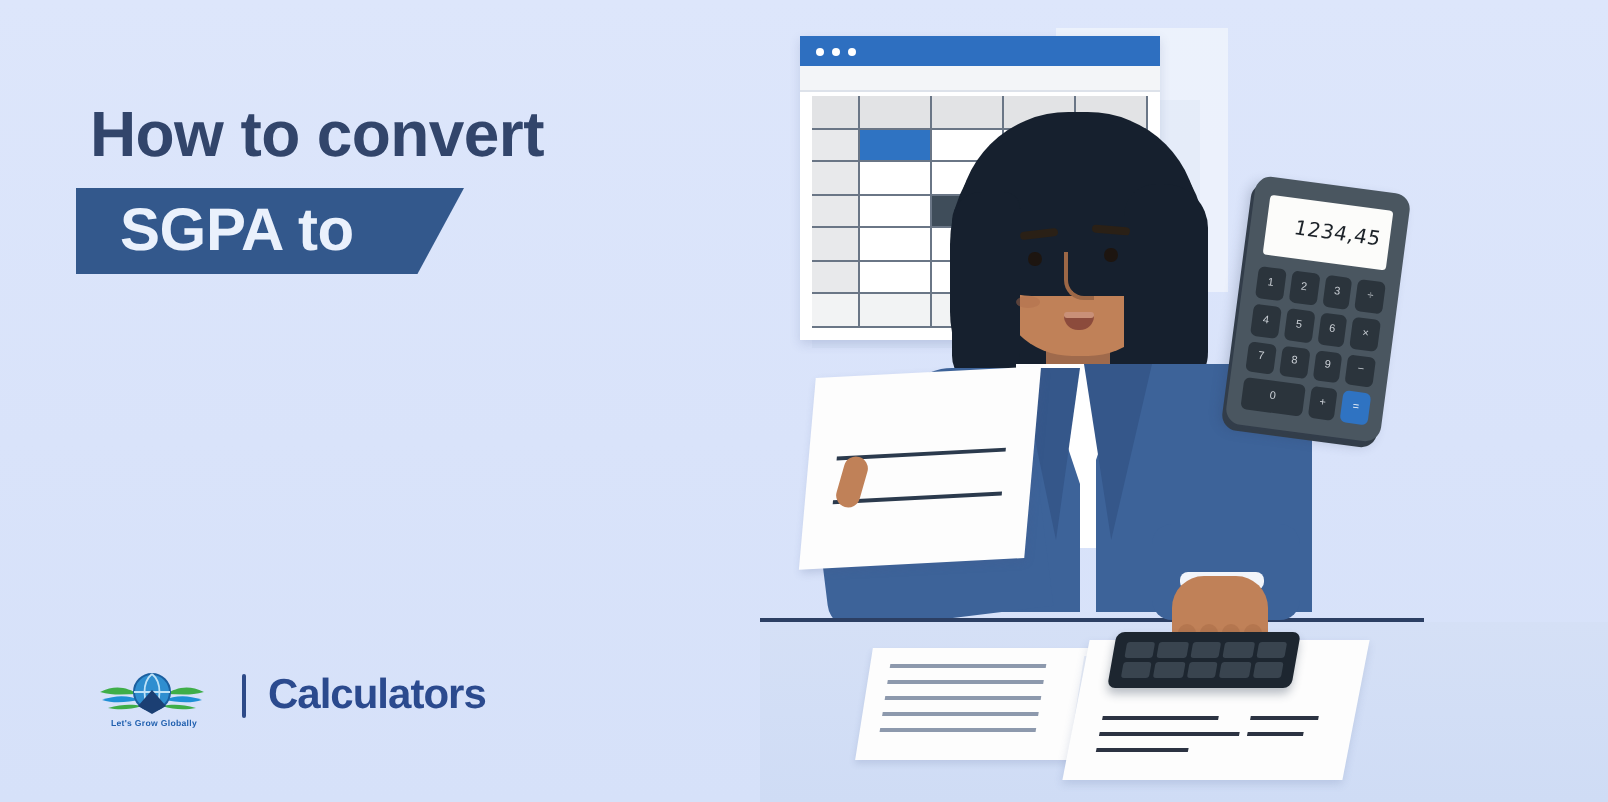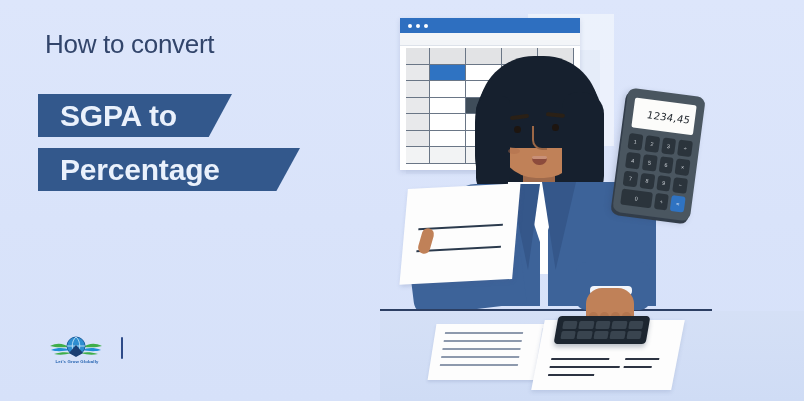--- a/index.html
+++ b/index.html
@@ -7,22 +7,22 @@
     width:804px;height:401px;overflow:hidden;
     background:#dbe4fa;
     font-family:"Liberation Sans", sans-serif;
     position:relative;
   }
   #banner{position:absolute;inset:0;width:804px;height:401px;overflow:hidden;
     background:linear-gradient(180deg,#dde6fb 0%,#d9e3fa 55%,#d6e1f9 100%);}
 
   
   .headline{
-    position:absolute;left:45px;top:29px;
-    font-size:26px;font-weight:400;letter-spacing:-0.3px;
+    position:absolute;left:45px;top:49px;
+    font-size:32px;font-weight:700;letter-spacing:-0.3px;
     color:#32456b;white-space:nowrap;
   }
   .tagband{
     position:absolute;height:43px;
     background:#33588c;
     display:flex;align-items:center;
     color:#eaf1fc;font-size:30px;font-weight:700;letter-spacing:-0.2px;
     white-space:nowrap;
   }
   .tagband span{padding-left:22px;}
@@ -171,43 +171,41 @@
 <body>
 
 <div id="banner">
 
   <div class="headline">How to convert</div>
 
   <div class="tagband band1">
     <span>SGPA to</span>
   </div>
 
-  <div class="tagband band2">
-    <span>Percentage</span>
-  </div>
 
   <div class="logo">
     <div class="emblem">
       <svg width="56" height="30" viewBox="0 0 56 30">
         <g>
           <path d="M2 13 C10 9 16 11 21 14 C15 14 9 15 2 13 Z" fill="#3fae49"></path>
           <path d="M3 17 C11 14 17 15 22 17 C16 18 9 19 3 17 Z" fill="#1f8fd6"></path>
           <path d="M6 21 C13 19 18 19 23 20 C17 22 11 22 6 21 Z" fill="#3fae49"></path>
           <path d="M54 13 C46 9 40 11 35 14 C41 14 47 15 54 13 Z" fill="#3fae49"></path>
           <path d="M53 17 C45 14 39 15 34 17 C40 18 47 19 53 17 Z" fill="#1f8fd6"></path>
           <path d="M50 21 C43 19 38 19 33 20 C39 22 45 22 50 21 Z" fill="#3fae49"></path>
           <circle cx="28" cy="13" r="9" fill="#2f8ed0"></circle>
           <circle cx="28" cy="13" r="9" fill="none" stroke="#1b5fa0" stroke-width="1"></circle>
           <path d="M19 13 H37 M28 4 C23 8 23 18 28 22 C33 18 33 8 28 4" stroke="#bfe2f7" stroke-width="0.9" fill="none"></path>
           <path d="M21 20 L28 12 L35 20 L28 24 Z" fill="#1b3f73"></path>
         </g>
       </svg>
       <div class="emb-tag">Let's Grow Globally</div>
     </div>
     <div class="divider"></div>
+    <div class="sub">Calculators</div>
   </div>
 
   <div class="illus">
 
     <div class="abs ghostpanel"></div>
     <div class="abs ghostpanel2"></div>
 
     <div class="abs winshadow"></div>
     <div class="abs win">
       <div class="win-bar">

